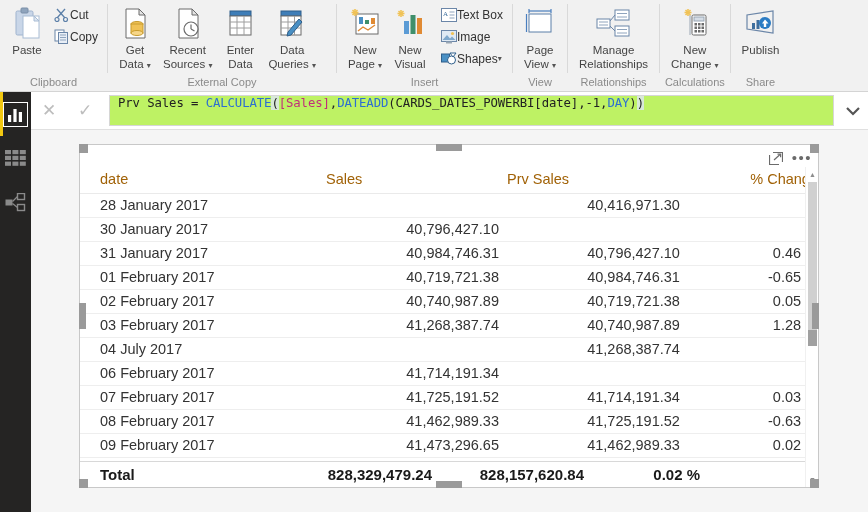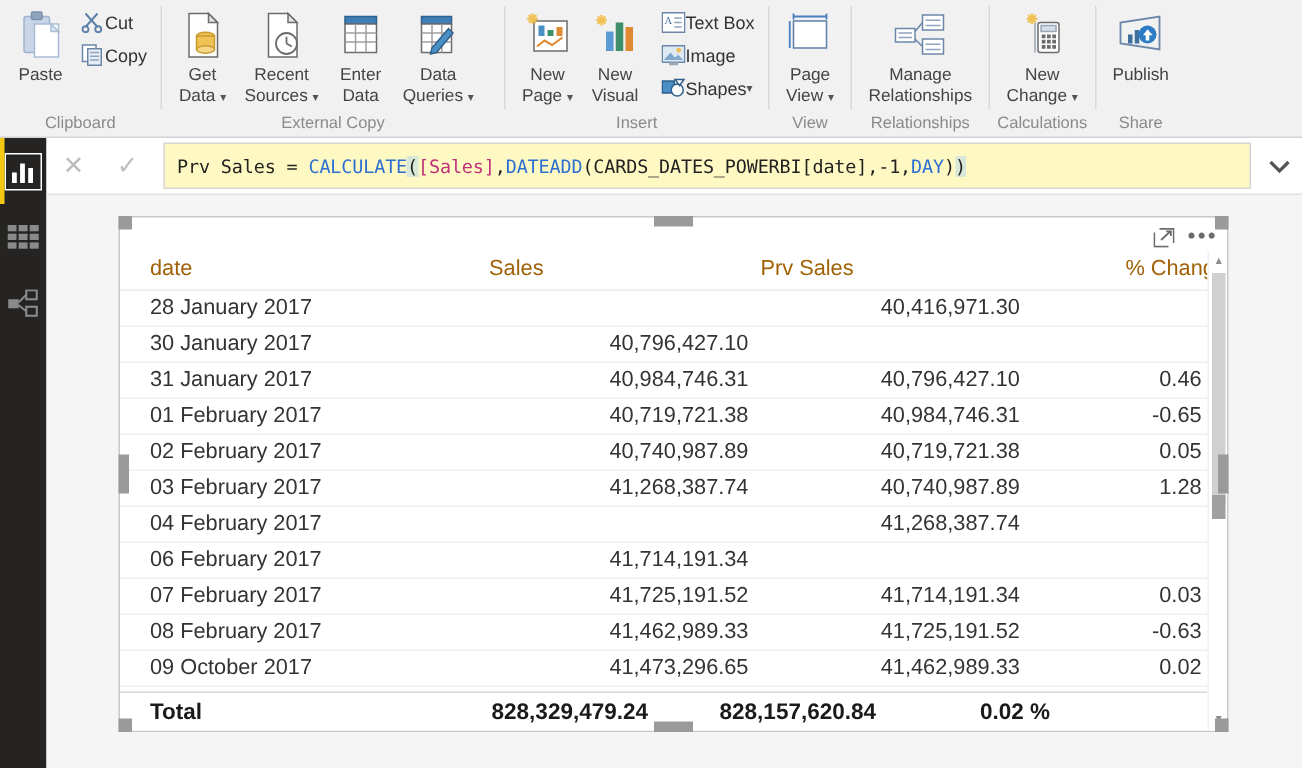--- a/index.html
+++ b/index.html
@@ -66,21 +66,21 @@
     position: absolute; left: 31px; top: 92px; width: 837px; height: 38px;
     background: #ffffff; border-bottom: 1px solid #e0e0e0;
     display: flex; align-items: center;
   }
   #fb-cancel, #fb-accept {
     width: 36px; height: 37px; display: flex; align-items: center; justify-content: center;
     font-size: 17px; color: #bdbdbd; cursor: default;
   }
   #fb-input-wrap {
     flex: 1; height: 31px; margin: 0 4px 0 6px; border: 1px solid #d6d6d6;
-    background: #fef9c3; display: flex; align-items: center; padding: 0 8px;
+    background: #bef264; display: flex; align-items: flex-start; padding: 0 8px;
     overflow: hidden;
   }
   #formula-text {
     font-family: "DejaVu Sans Mono", monospace; font-size: 12.3px;
     color: #222; white-space: nowrap; letter-spacing: -0.1px;
   }
   #formula-text .fn { color: #2c6fd1; }
   #formula-text .meas { color: #c0307a; }
   #formula-text .kw { color: #2c6fd1; }
   #formula-text .parenhl { background: #d8e8d8; }
@@ -584,21 +584,21 @@
                   <td class="col-num2">40,719,721.38</td>
                   <td class="col-pct">0.05 %</td>
                 </tr>
                 <tr>
                   <td class="col-date">03 February 2017</td>
                   <td class="col-num">41,268,387.74</td>
                   <td class="col-num2">40,740,987.89</td>
                   <td class="col-pct">1.28 %</td>
                 </tr>
                 <tr>
-                  <td class="col-date">04 February 2017</td>
+                  <td class="col-date">04 July 2017</td>
                   <td class="col-num"></td>
                   <td class="col-num2">41,268,387.74</td>
                   <td class="col-pct"></td>
                 </tr>
                 <tr>
                   <td class="col-date">06 February 2017</td>
                   <td class="col-num">41,714,191.34</td>
                   <td class="col-num2"></td>
                   <td class="col-pct"></td>
                 </tr>
@@ -608,21 +608,21 @@
                   <td class="col-num2">41,714,191.34</td>
                   <td class="col-pct">0.03 %</td>
                 </tr>
                 <tr>
                   <td class="col-date">08 February 2017</td>
                   <td class="col-num">41,462,989.33</td>
                   <td class="col-num2">41,725,191.52</td>
                   <td class="col-pct">-0.63 %</td>
                 </tr>
                 <tr>
-                  <td class="col-date">09 October 2017</td>
+                  <td class="col-date">09 February 2017</td>
                   <td class="col-num">41,473,296.65</td>
                   <td class="col-num2">41,462,989.33</td>
                   <td class="col-pct">0.02 %</td>
                 </tr>
                 <tr>
                   <td class="col-date">10 February 2017</td>
                   <td class="col-num">41,396,292.86</td>
                   <td class="col-num2">41,473,296.65</td>
                   <td class="col-pct">-0.19 %</td>
                 </tr>

